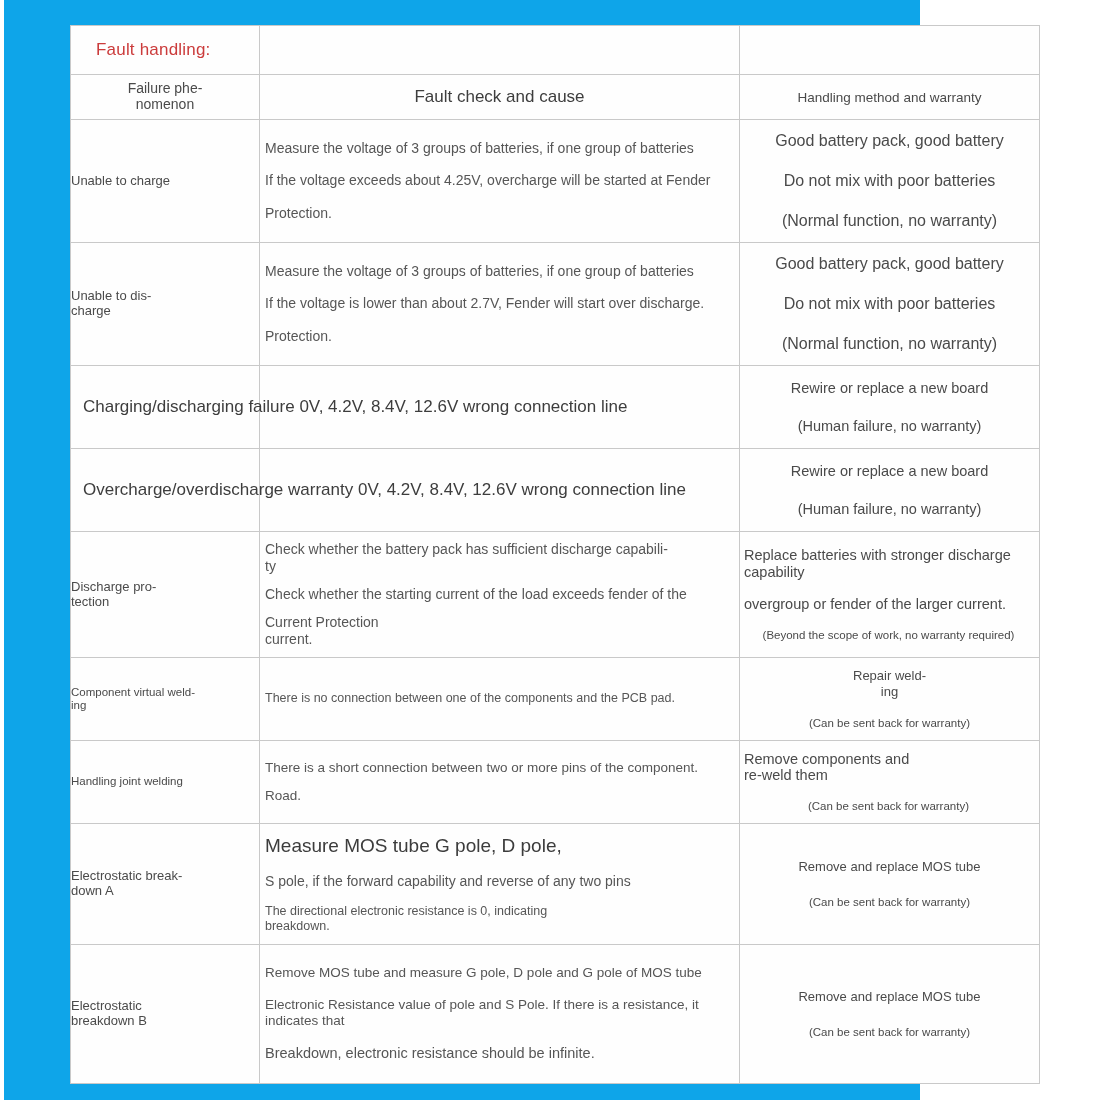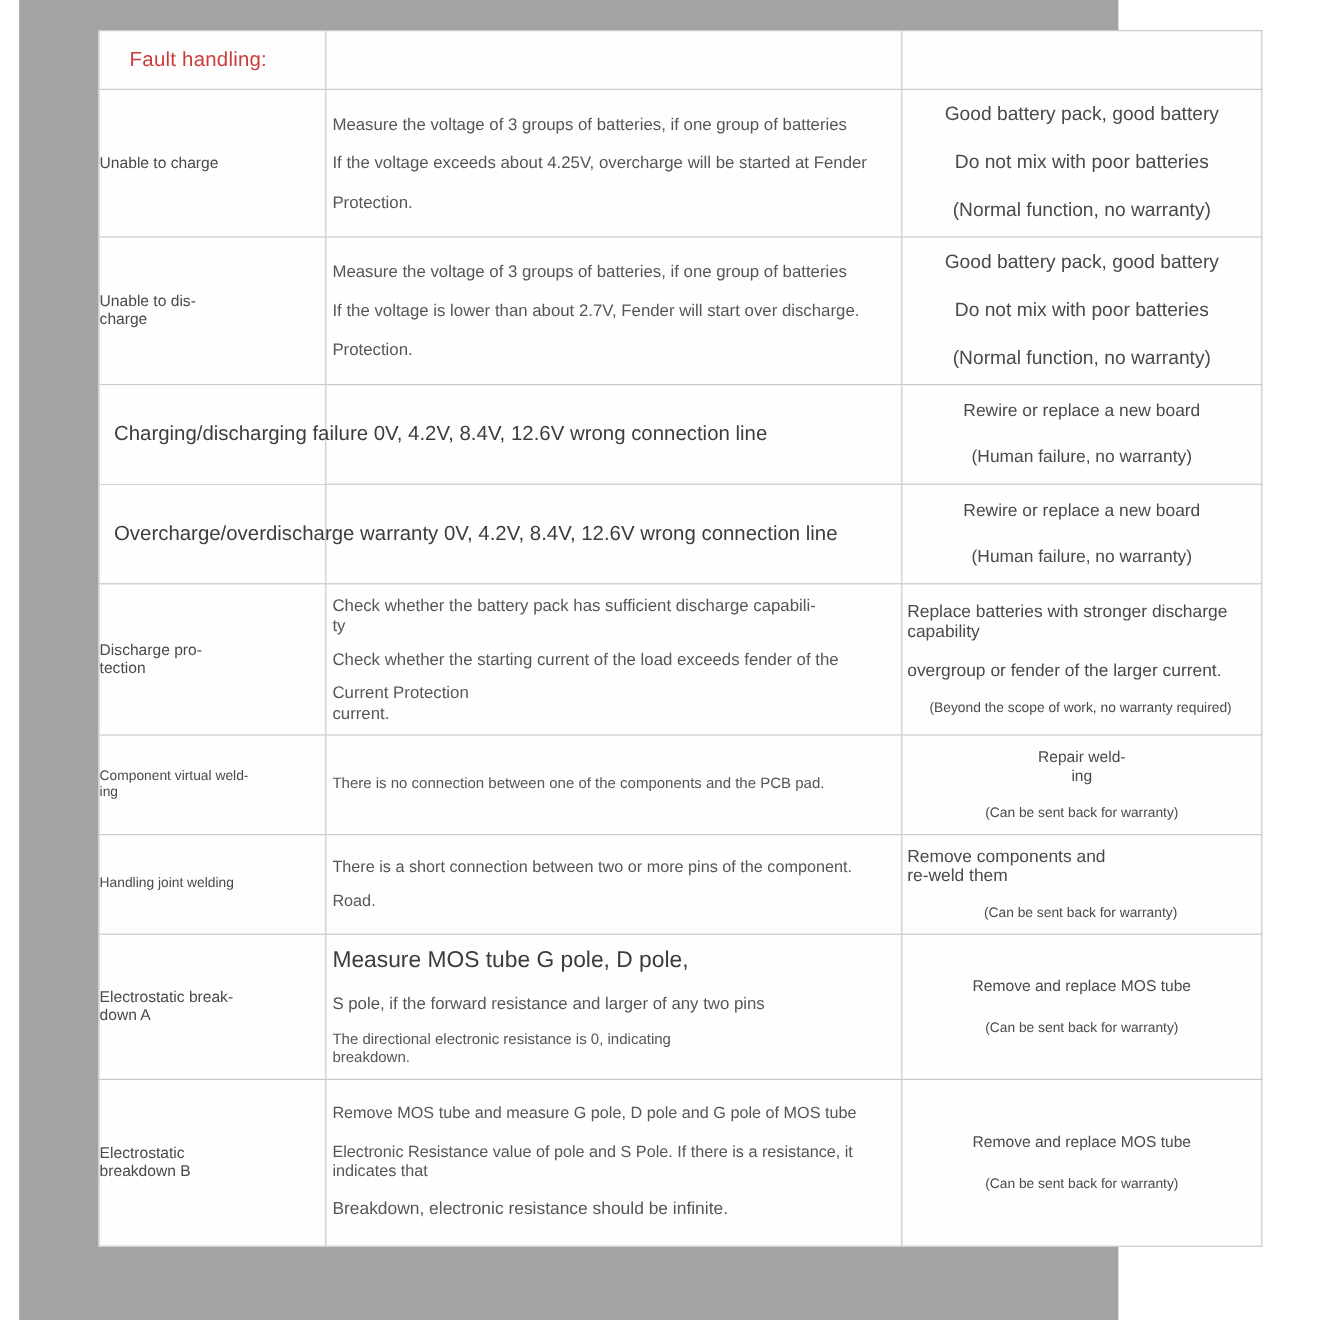--- a/index.html
+++ b/index.html
@@ -11,24 +11,24 @@
     width: 1100px;
     height: 1100px;
     font-family: "Liberation Sans", sans-serif;
     color: #3c3c3c;
     position: relative;
     overflow: hidden;
   }
 
   .page {
     position: absolute;
-    left: 16px; top: 0;
+    left: 4px; top: 0;
     width: 916px;
     height: 1100px;
-    background: #a3a3a3;
+    background: #0ea5e9;
   }
 
   .fault-table {
     position: absolute;
     left: 66px;
     top: 25px;
     width: 969px;
     border-collapse: collapse;
     table-layout: fixed;
     background: #ffffff;
@@ -144,20 +144,31 @@
     <tbody>
 
       <tr>
         <td class="title-cell">
           <div class="title-text" style="color: rgb(203, 59, 59);">Fault handling:</div>
         </td>
         <td class="title-cell"></td>
         <td class="title-cell"></td>
       </tr>
 
+      <tr class="hdr-row">
+        <td>
+          <div class="hdr-a ml">Failure phe-<br>nomenon</div>
+        </td>
+        <td>
+          <div class="hdr-b">Fault check and cause</div>
+        </td>
+        <td>
+          <div class="hdr-c">Handling method and warranty</div>
+        </td>
+      </tr>
 
       <tr>
         <td style="height:122px">
           <div class="lbl lbl-13 ml">Unable to charge</div>
         </td>
         <td>
           <div class="para p-145 cell-pad-l">
             <p class="ml">Measure the voltage of 3 groups of batteries, if one group of batteries</p>
             <p class="ml">If the voltage exceeds about 4.25V, overcharge will be started at Fender</p>
             <p class="ml">Protection.</p>
@@ -273,21 +284,21 @@
         </td>
       </tr>
 
       <tr>
         <td style="height:120px">
           <div class="lbl lbl-13 ml">Electrostatic break-<br>down A</div>
         </td>
         <td>
           <div class="para tight cell-pad-l">
             <p class="p-19 ml">Measure MOS tube G pole, D pole,</p>
-            <p class="p-145 ml" style="margin-top:16px">S pole, if the forward resistance and larger of any two pins</p>
+            <p class="p-145 ml" style="margin-top:16px">S pole, if the forward capability and reverse of any two pins</p>
             <p class="p-125 ml" style="margin-top:14px">The directional electronic resistance is 0, indicating<br>breakdown.</p>
           </div>
         </td>
         <td>
           <div class="rc cell-pad">
             <p class="sm ml">Remove and replace MOS tube</p>
             <p class="note gap-lg ml">(Can be sent back for warranty)</p>
           </div>
         </td>
       </tr>

